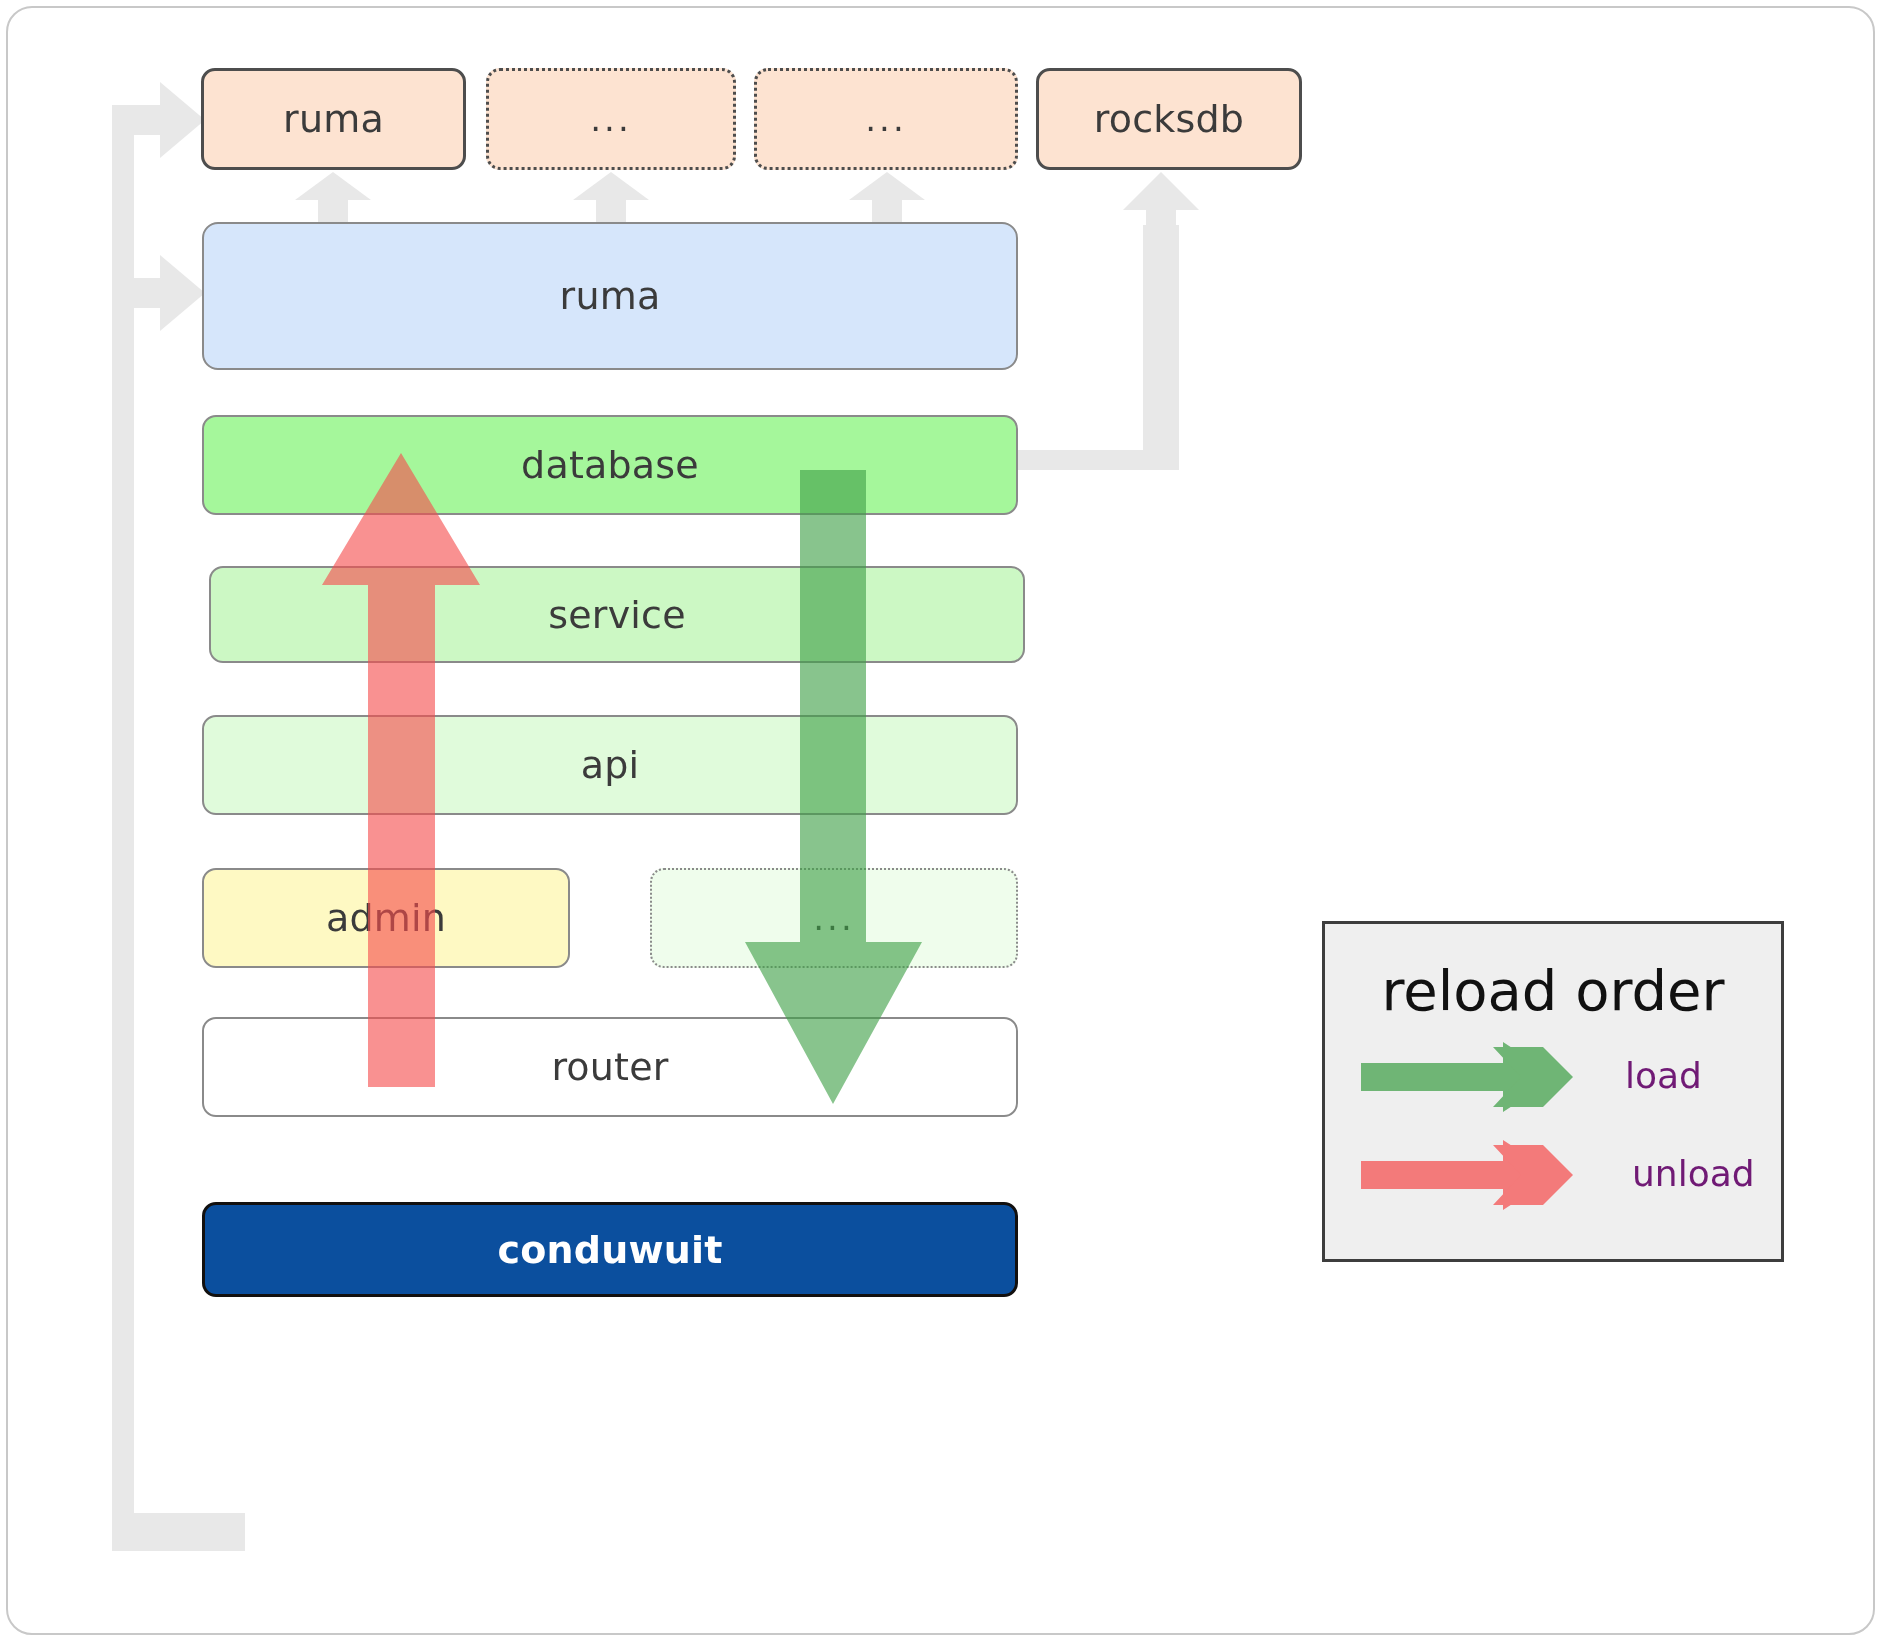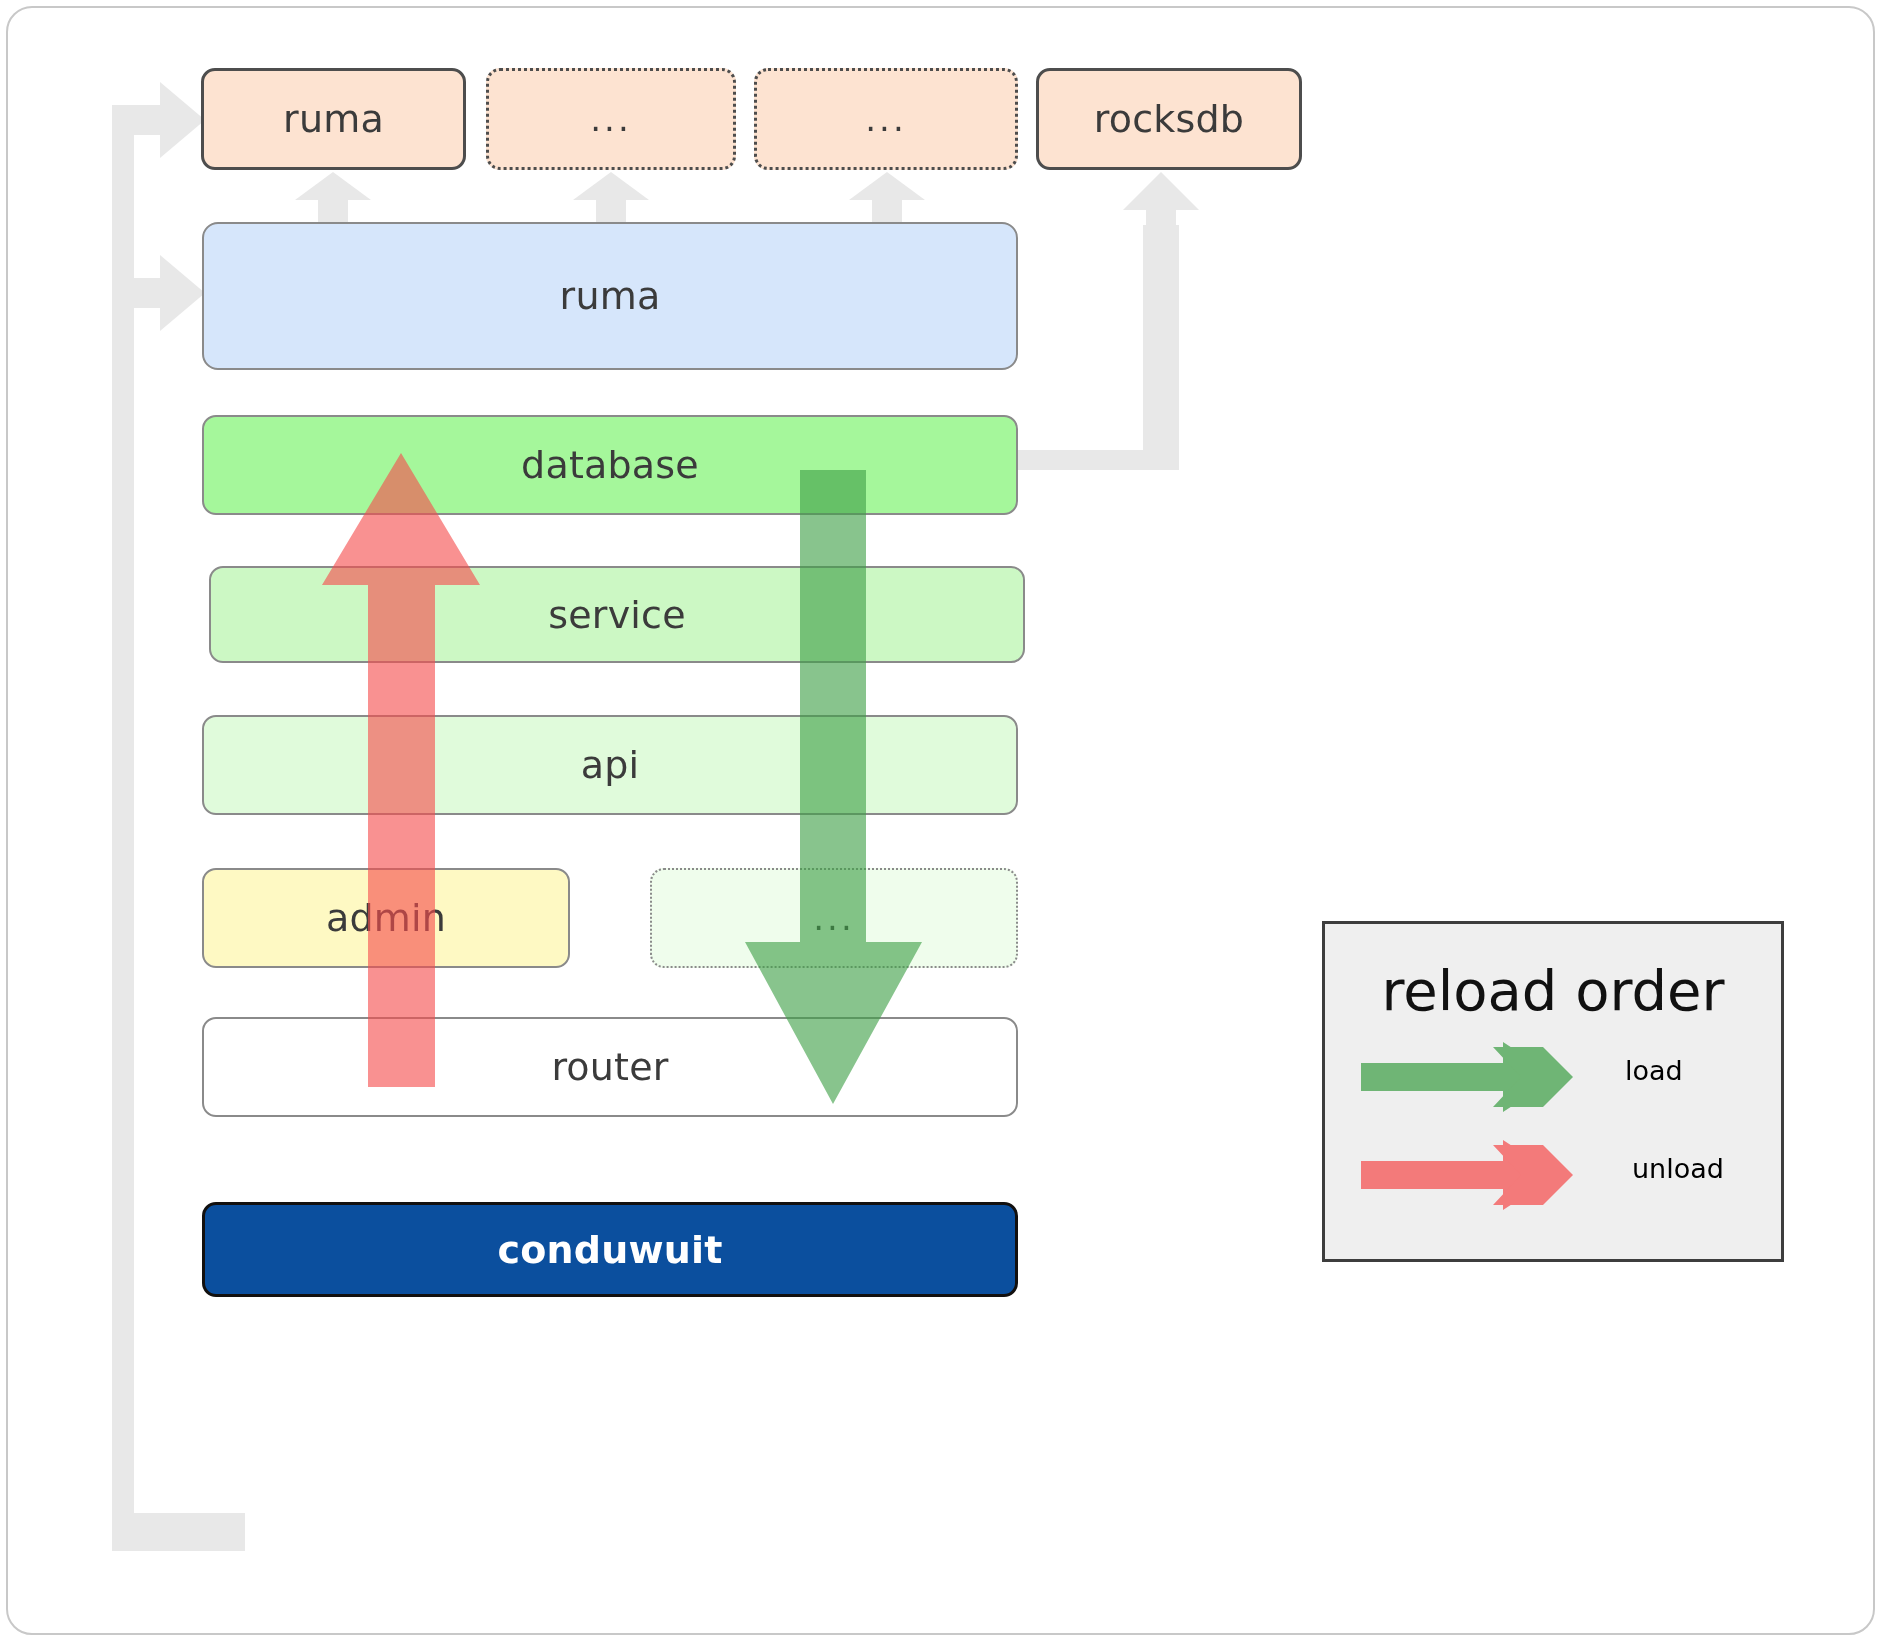--- a/index.html
+++ b/index.html
@@ -116,22 +116,22 @@
     position: absolute;
     left: 0;
     top: 34px;
     width: 100%;
     text-align: center;
     font-size: 56px;
     color: #111111;
   }
   .legend-label {
     position: absolute;
-    font-size: 27px;
-    color: #000000;
+    font-size: 36px;
+    color: #701a75;
     white-space: nowrap;
   }
   .legend-label.load { left: 300px; top: 131px; }
   .legend-label.unload { left: 300px; top: 229px; margin-left: 7px; }
 </style>
 </head>
 <body>
 
 <div id="canvas">
 

